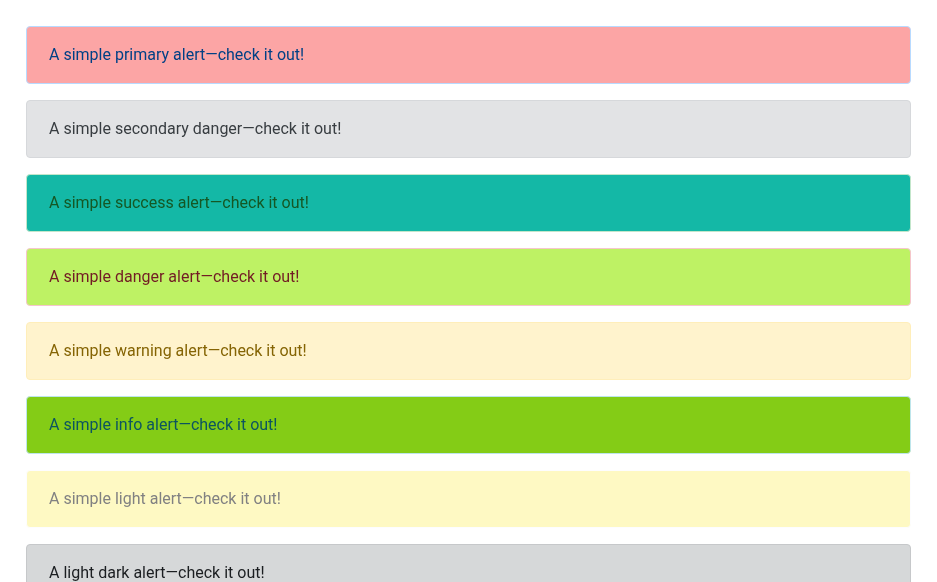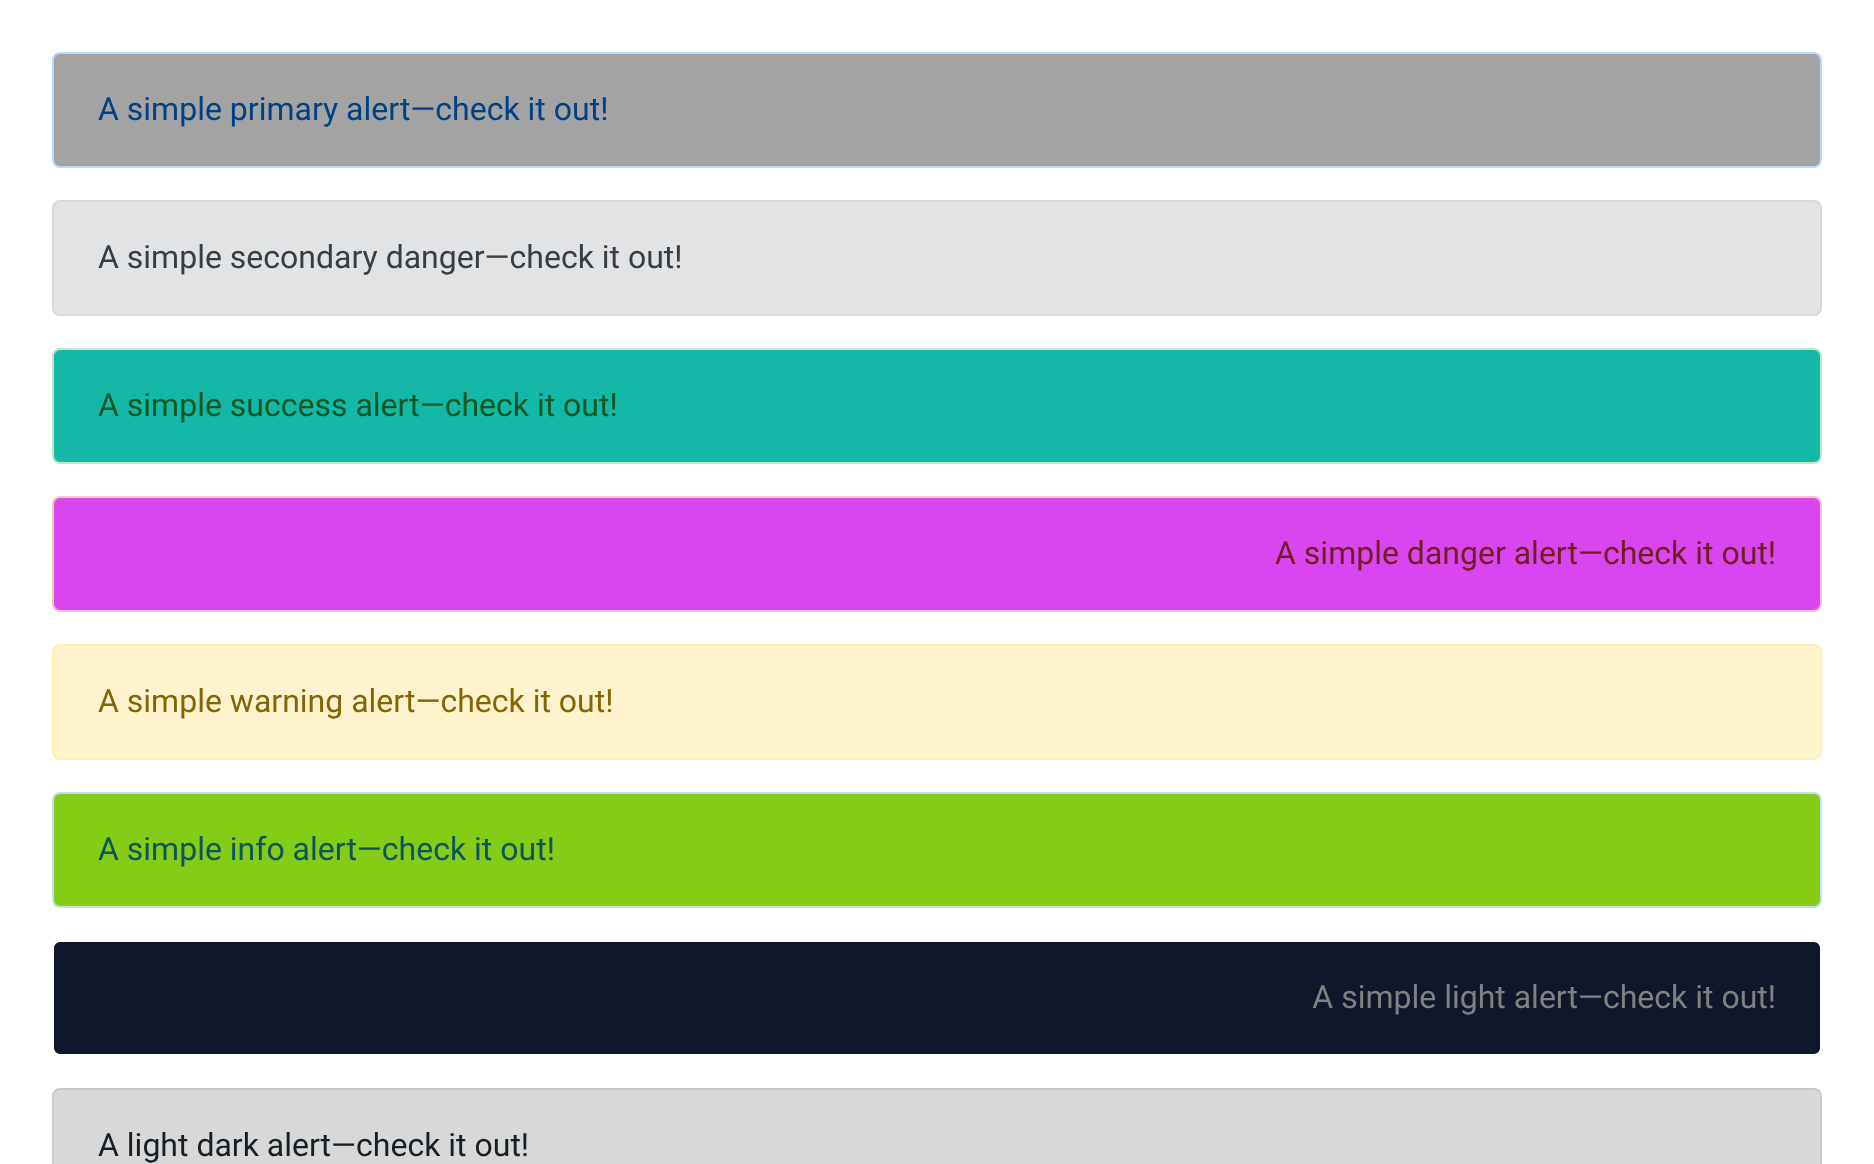--- a/index.html
+++ b/index.html
@@ -15,55 +15,53 @@
     }
     .alert {
       padding: 16px 22px;
       margin-bottom: 16px;
       border-radius: 4px;
       font-size: 16px;
       line-height: 1.5;
       border: 1px solid transparent;
     }
     .alert-primary {
-      background-color: #a3a3a3;
+      background-color: #fca5a5;
       border-color: #b8daff;
       color: #004085;
     }
     .alert-secondary {
       background-color: #e2e3e5;
       border-color: #d6d8db;
       color: #383d41;
     }
     .alert-success {
       background-color: #14b8a6;
       border-color: #c3e6cb;
       color: #155724;
     }
     .alert-danger {
-      background-color: #d946ef;
+      background-color: #bef264;
       border-color: #f5c6cb;
       color: #721c24;
-      text-align: right;
     }
     .alert-warning {
       background-color: #fff3cd;
       border-color: #ffeeba;
       color: #856404;
     }
     .alert-info {
       background-color: #84cc16;
       border-color: #bee5eb;
       color: #0c5460;
     }
     .alert-light {
-      background-color: #0f172a;
+      background-color: #fef9c3;
       border-color: #fdfdfe;
       color: #818182;
-      text-align: right;
     }
     .alert-dark {
       background-color: #d6d8d9;
       border-color: #c6c8ca;
       color: #1b1e21;
     }
   </style>
 </head>
 <body>
 

